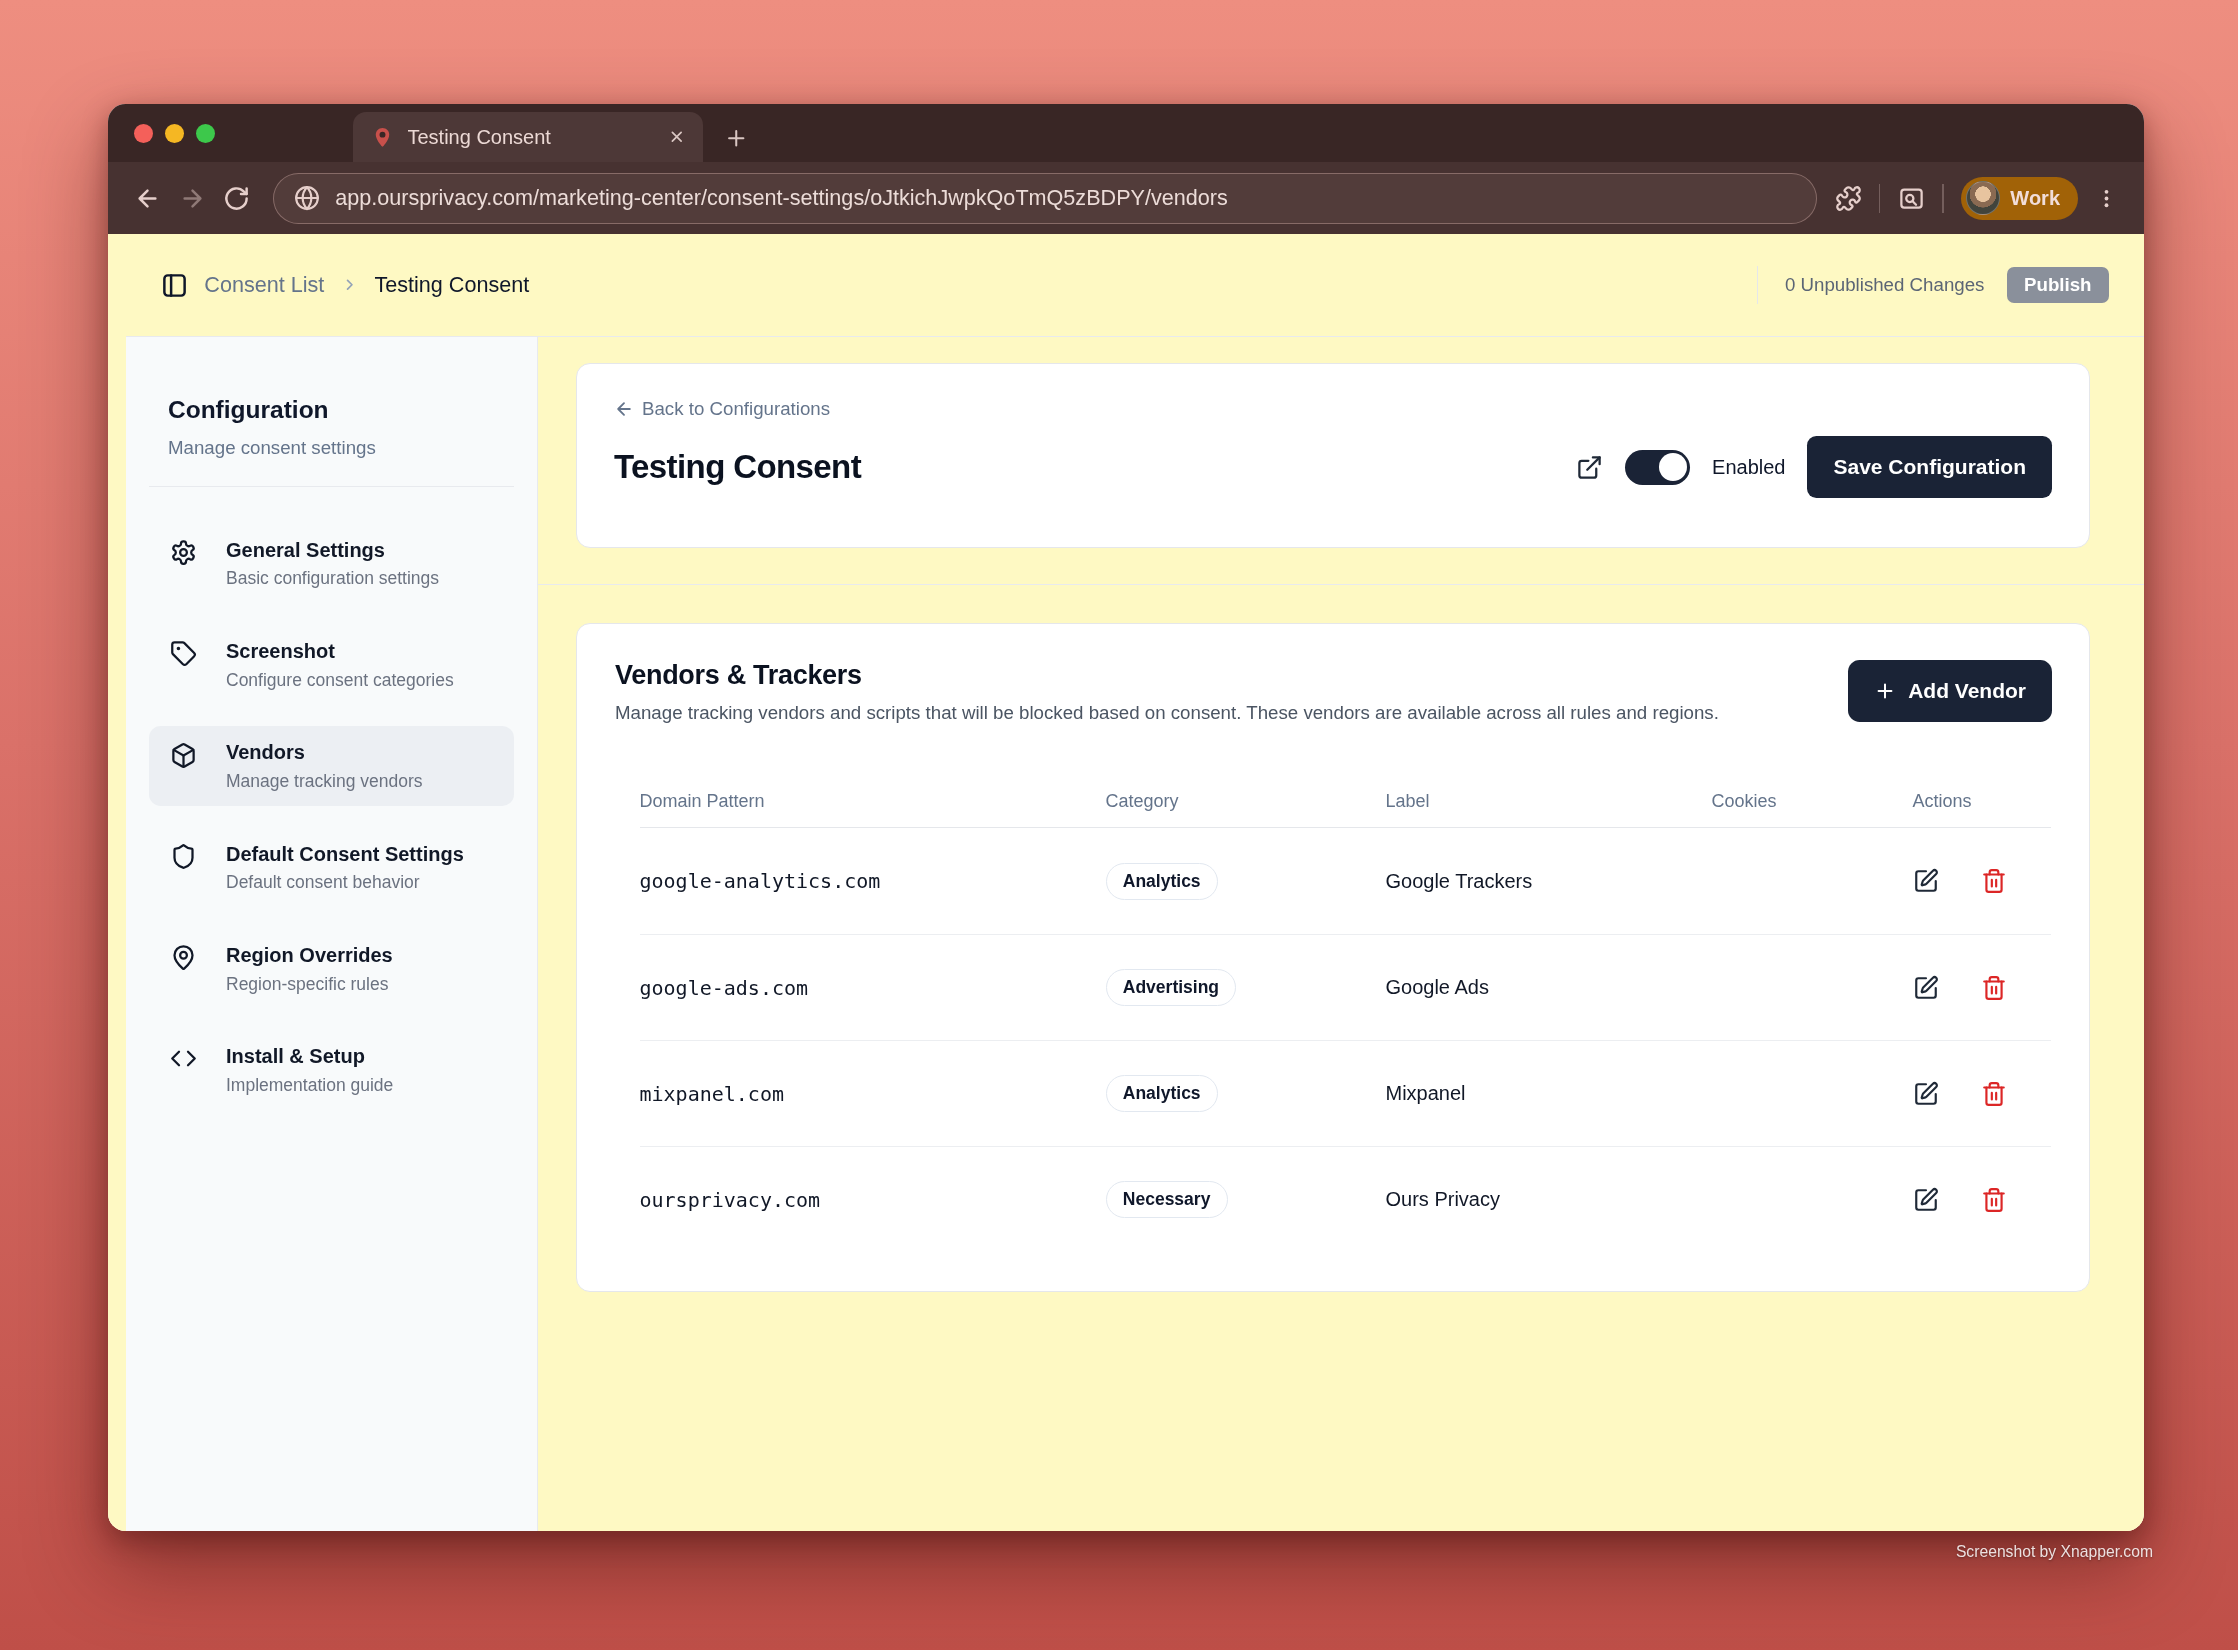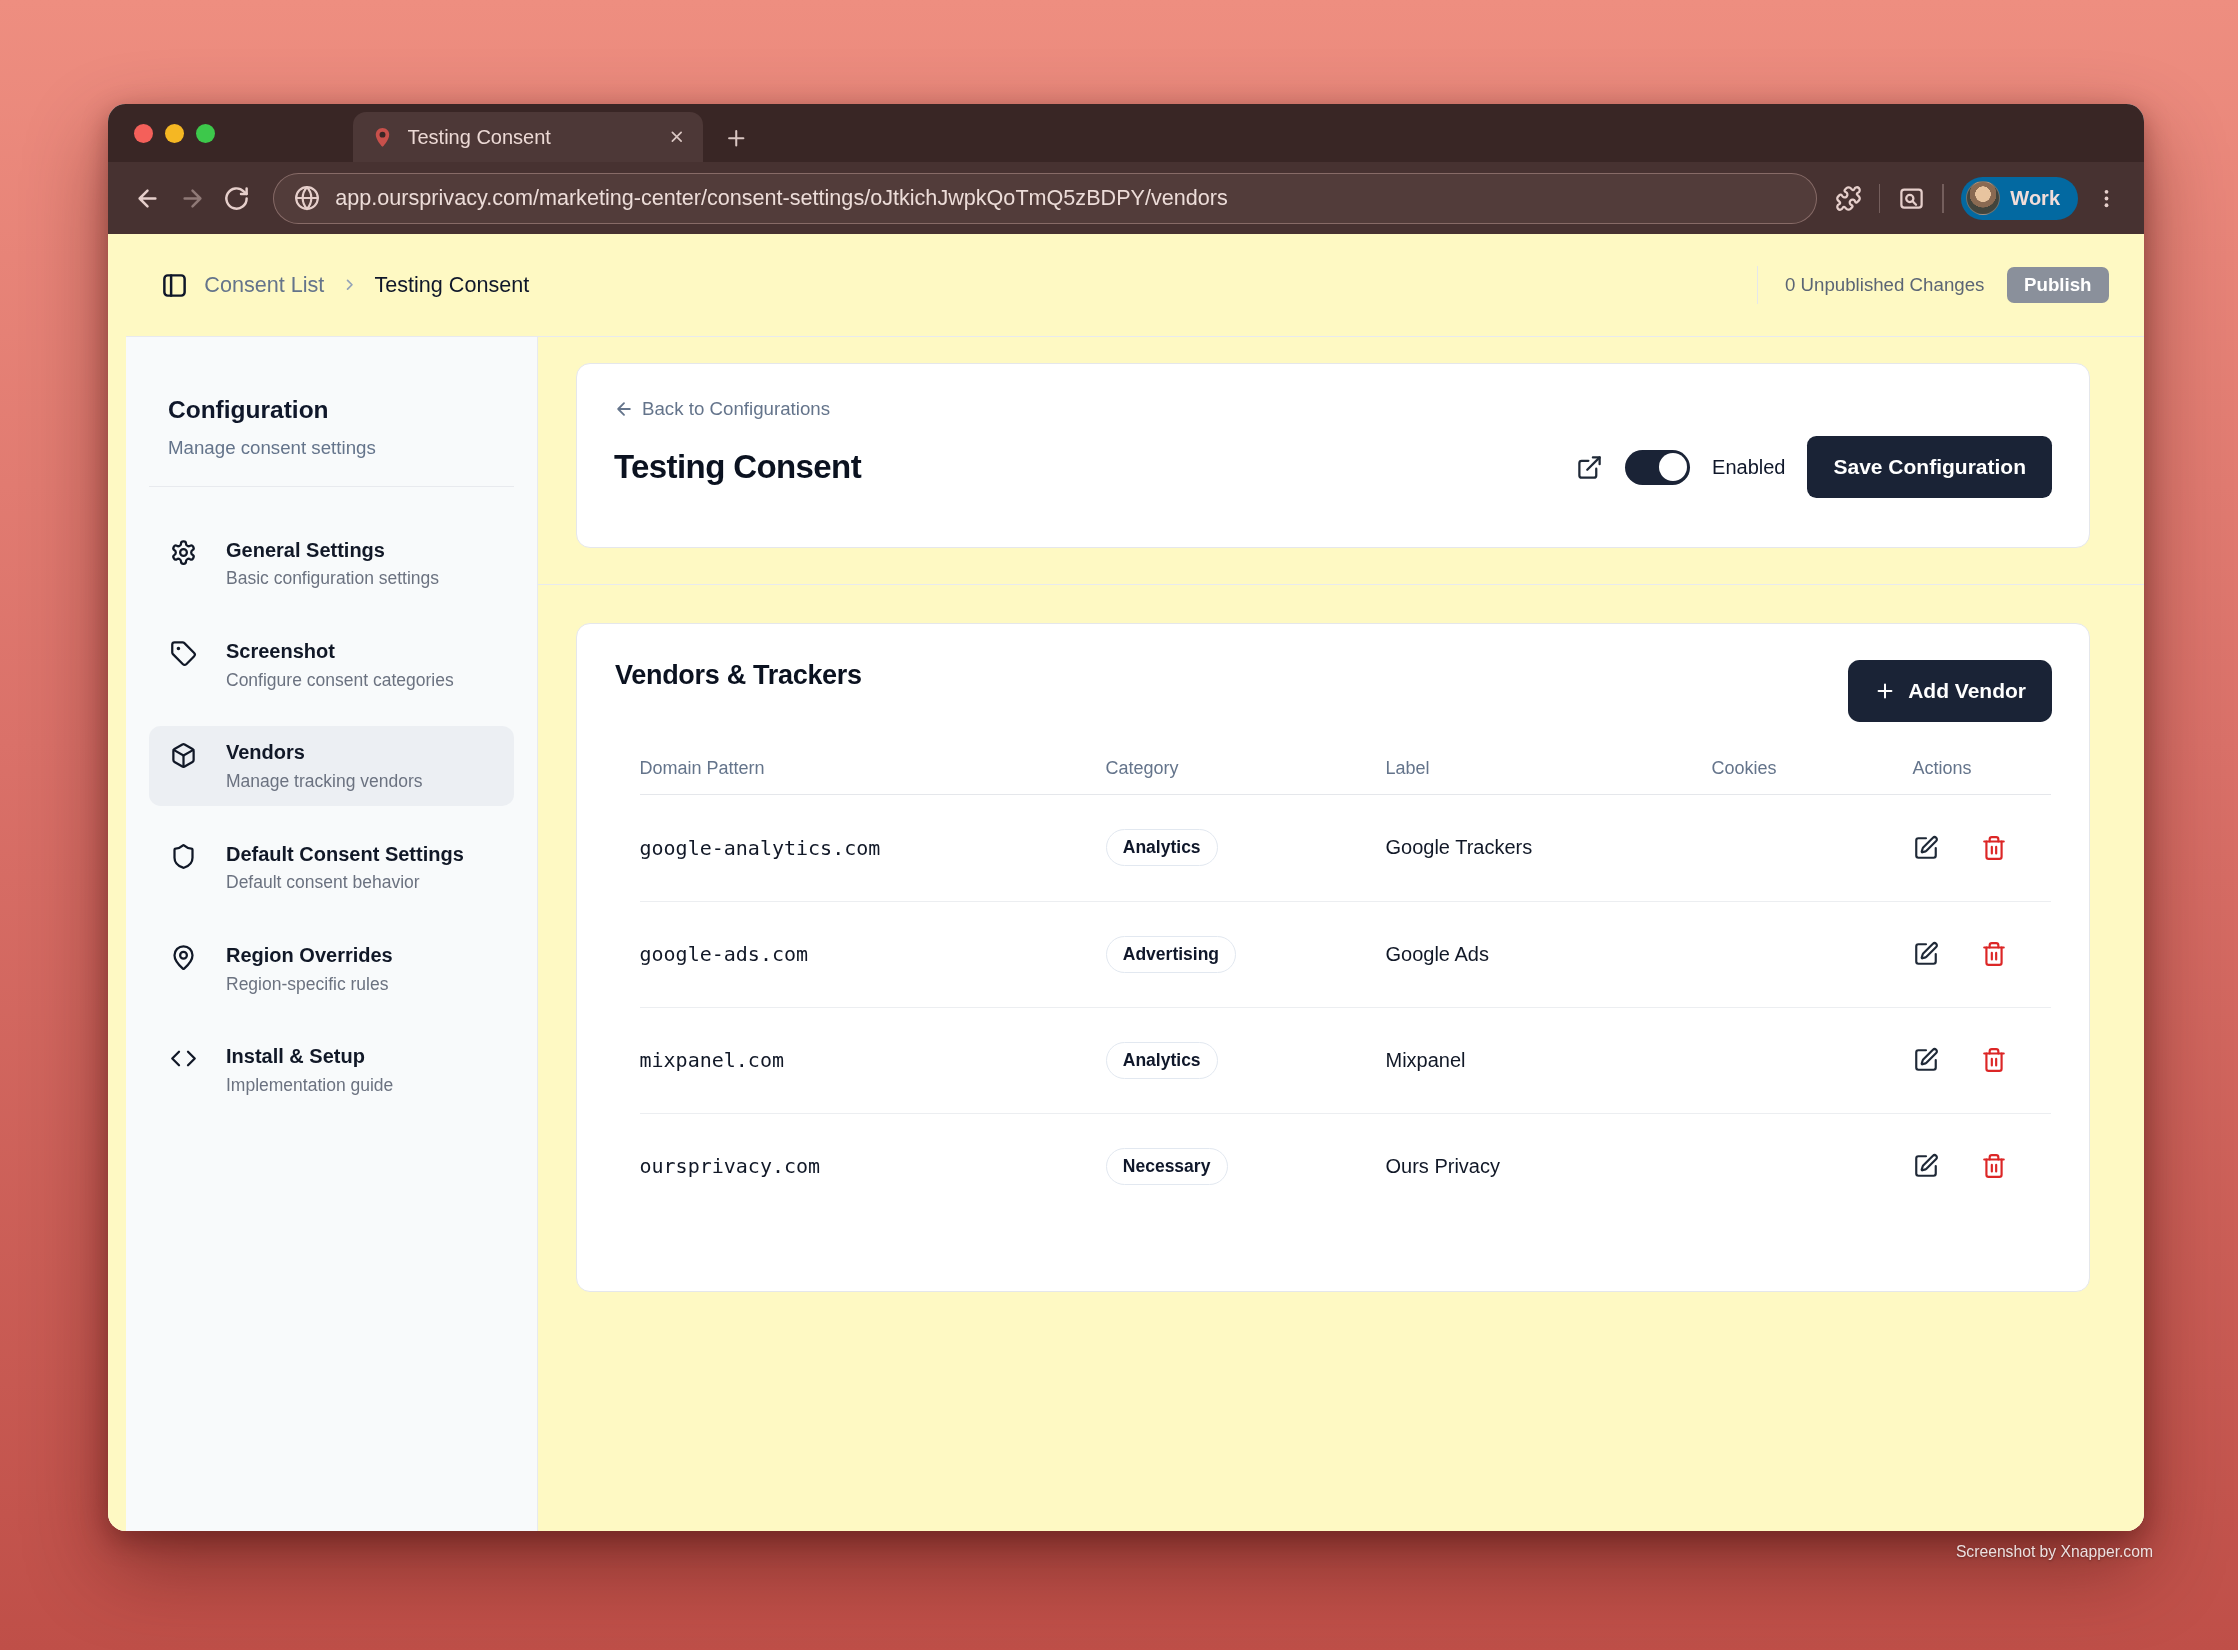--- a/index.html
+++ b/index.html
@@ -38,21 +38,21 @@
   }
   .nav-ic { flex:none; }
   .nav-ic.disabled { opacity:.45; }
   .urlbar {
     flex:1; height:51px; margin-left:5.8px; background:#523c3a; border:1.2px solid rgba(200,165,160,.45);
     border-radius:27px; display:flex; align-items:center; padding:0 20px; gap:15px; min-width:0;
   }
   .url-text { color:#ecdcd8; font-size:21.6px; white-space:nowrap; overflow:hidden; }
   .tb-divider { width:1.2px; height:29px; background:rgba(233,210,205,.28); flex:none; }
   .profile {
-    height:43px; background:#0369a1; border-radius:22px; display:flex; align-items:center;
+    height:43px; background:#a16207; border-radius:22px; display:flex; align-items:center;
     gap:10.5px; padding:0 17.5px 0 4.7px; flex:none;
   }
   .avatar {
     width:34px; height:34px; border-radius:50%; flex:none;
     background:radial-gradient(circle at 50% 38%, #e8c49f 0 30%, #8a6a52 31% 52%, #42443c 53% 100%);
     border:1.2px solid rgba(255,255,255,.25);
   }
   .profile-label { color:#f1ddd9; font-size:20px; font-weight:600; }
 
   
@@ -363,20 +363,21 @@
                 <span>Save Configuration</span>
               </button>
             </div>
           </div>
         </section>
 
         <div class="main-divider"></div>
 
         <section class="card card-vendors">
           <h2 class="section-title">Vendors &amp; Trackers</h2>
+          <p class="section-desc">Manage tracking vendors and scripts that will be blocked based on consent. These vendors are available across all rules and regions.</p>
           <button class="btn-dark add-vendor">
             <span>
               <svg width="22" height="22" viewBox="0 0 24 24" fill="none" stroke="#fff" stroke-width="2.2" stroke-linecap="round">
                 <path d="M5 12h14M12 5v14"></path>
               </svg>
             </span>
             <span>Add Vendor</span>
           </button>
 
           <div class="table">

